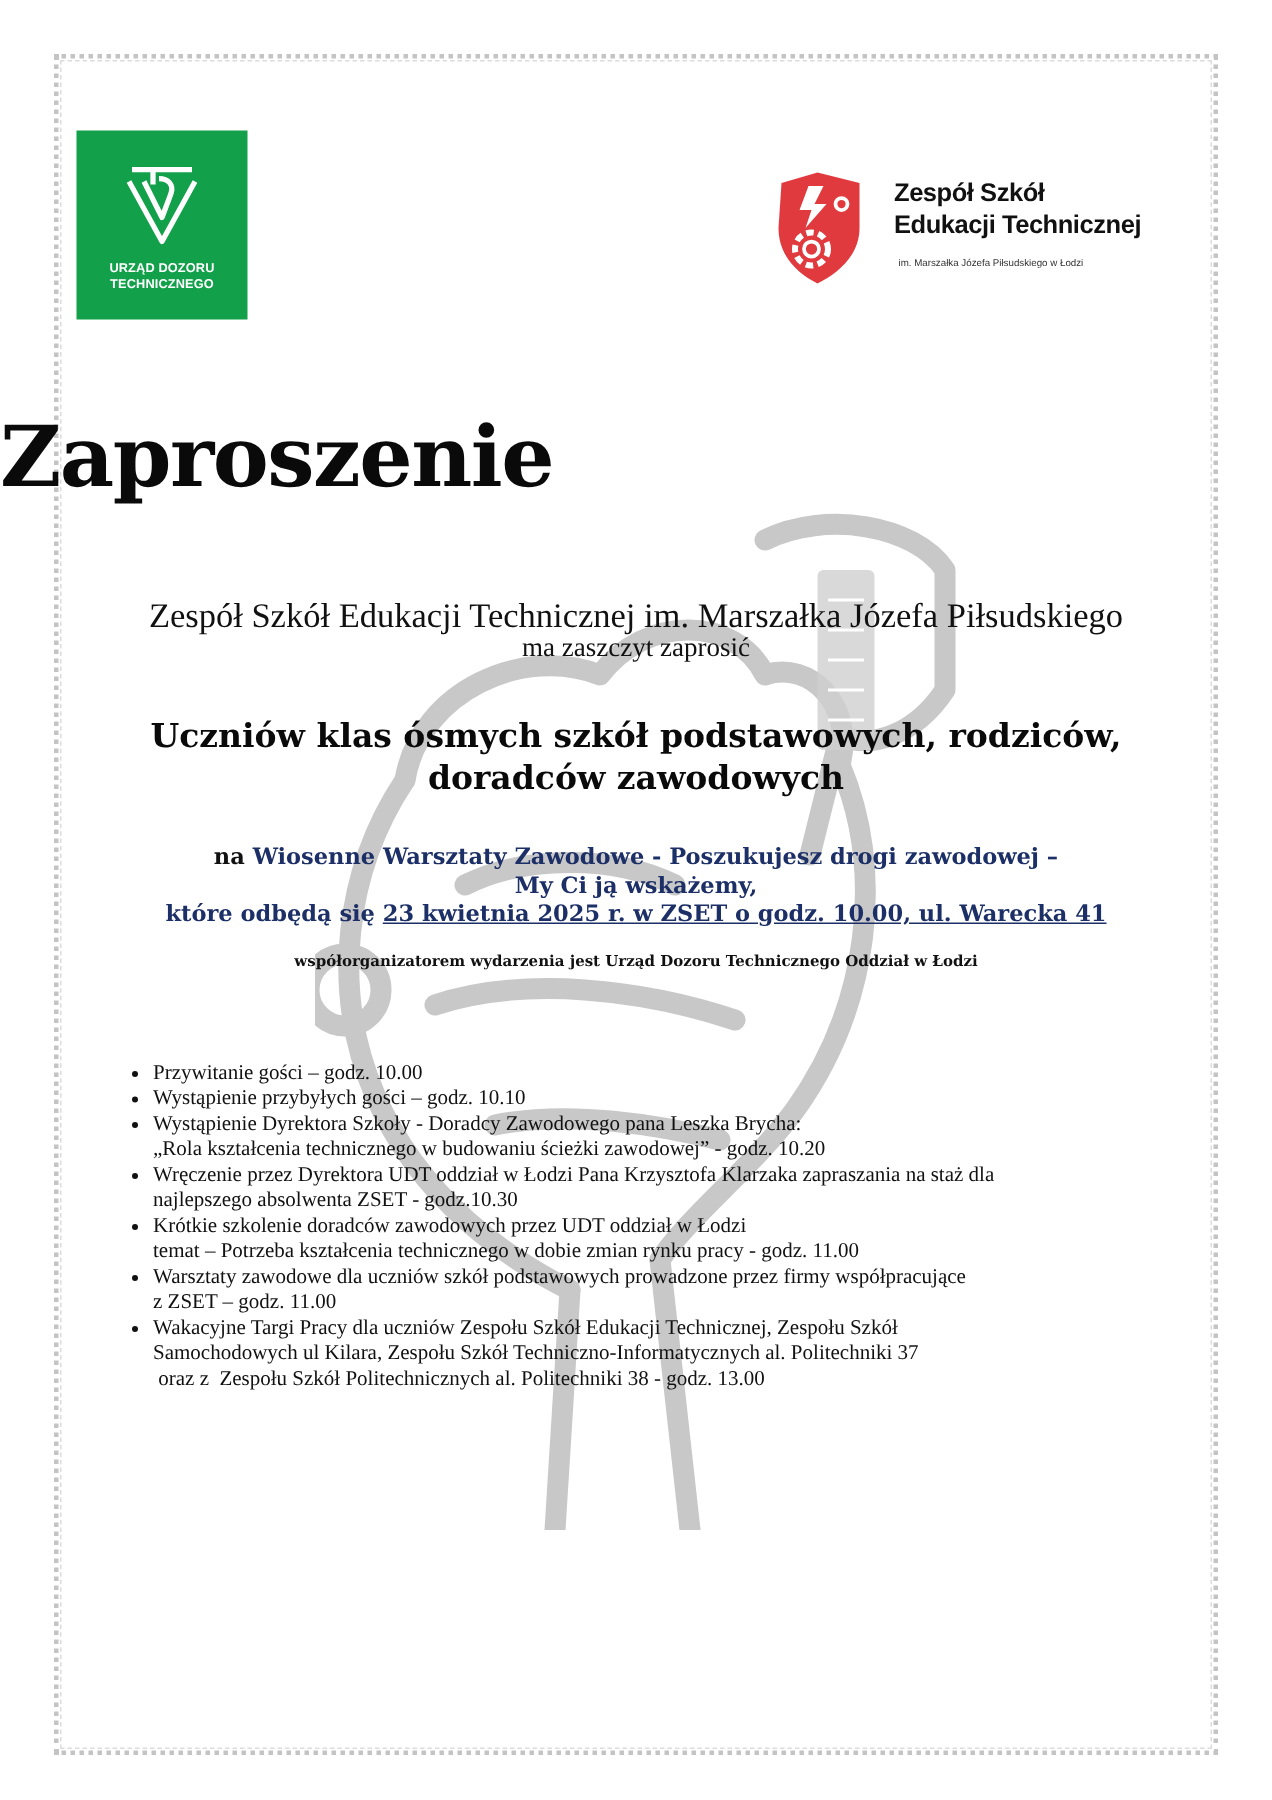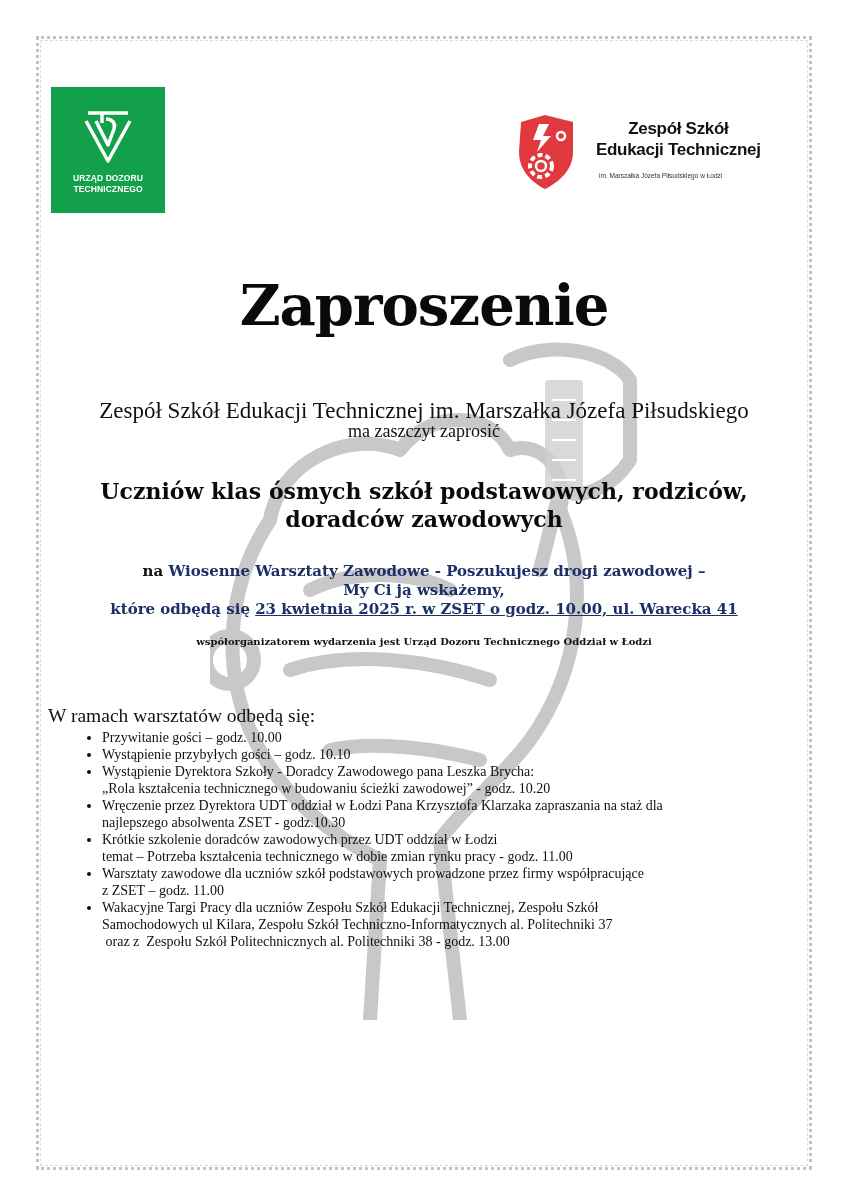--- a/index.html
+++ b/index.html
@@ -14,33 +14,33 @@
   }
   .udt-logo {
     position: absolute; left: 51px; top: 87px; width: 114px; height: 126px;
     background: #13a04a; color: #fff; text-align: center;
   }
   .udt-logo svg { margin-top: 22px; }
   .udt-logo .udt-text {
     font-family: "Liberation Sans", sans-serif; font-size: 8.5px; font-weight: bold;
     line-height: 11px; margin-top: 4px; letter-spacing: 0.1px;
   }
-  .zset-logo { position: absolute; left: 515px; top: 112px; width: 270px; height: 80px; text-align: center; }
+  .zset-logo { position: absolute; left: 515px; top: 112px; width: 270px; height: 80px; }
   .zset-logo svg { position: absolute; left: 0; top: 0; }
   .zset-name {
     position: absolute; left: 81px; top: 6px; font-family: "Liberation Sans", sans-serif;
     font-weight: bold; font-size: 17px; line-height: 21px; color: #111; letter-spacing: -0.3px;
   }
   .zset-sub {
     position: absolute; left: 84px; top: 60px; font-family: "Liberation Sans", sans-serif;
     font-size: 6.5px; color: #333; white-space: nowrap;
   }
   .watermark { position: absolute; left: 210px; top: 340px; width: 440px; height: 680px; pointer-events: none; }
   .title {
-    position: absolute; top: 272px; left: 0; width: 848px; text-align: center;
+    position: absolute; top: 272px; left: 0; width: 848px; text-align: left;
     font-family: "DejaVu Serif", serif; font-weight: bold; font-size: 56px; letter-spacing: -1px; color: #0a0a0a;
   }
   .org {
     position: absolute; top: 398px; left: 0; width: 848px; text-align: center;
     font-family: "Liberation Serif", serif; font-size: 23px; color: #111;
   }
   .org-sub {
     position: absolute; top: 421px; left: 0; width: 848px; text-align: center;
     font-family: "Liberation Serif", serif; font-size: 18px; color: #111;
   }
@@ -143,21 +143,20 @@
   <div>My Ci ją wskażemy,</div>
   <div>
     <span>które odbędą się</span>
     <u>23 kwietnia 2025 r. w ZSET o godz. 10.00, ul. Warecka 41</u>
   </div>
 </div>
 
 <div class="coorg">współorganizatorem wydarzenia jest Urząd Dozoru Technicznego Oddział w Łodzi</div>
 
 <div class="program">
-  <h2>W ramach warsztatów odbędą się:</h2>
   <ul>
     <li>
       <div>Przywitanie gości –  godz. 10.00</div>
     </li>
     <li>
       <div>Wystąpienie przybyłych gości – godz. 10.10</div>
     </li>
     <li>
       <div>Wystąpienie  Dyrektora Szkoły - Doradcy Zawodowego pana Leszka Brycha:</div>
       <div>„Rola kształcenia technicznego w budowaniu ścieżki zawodowej” - godz. 10.20</div>

